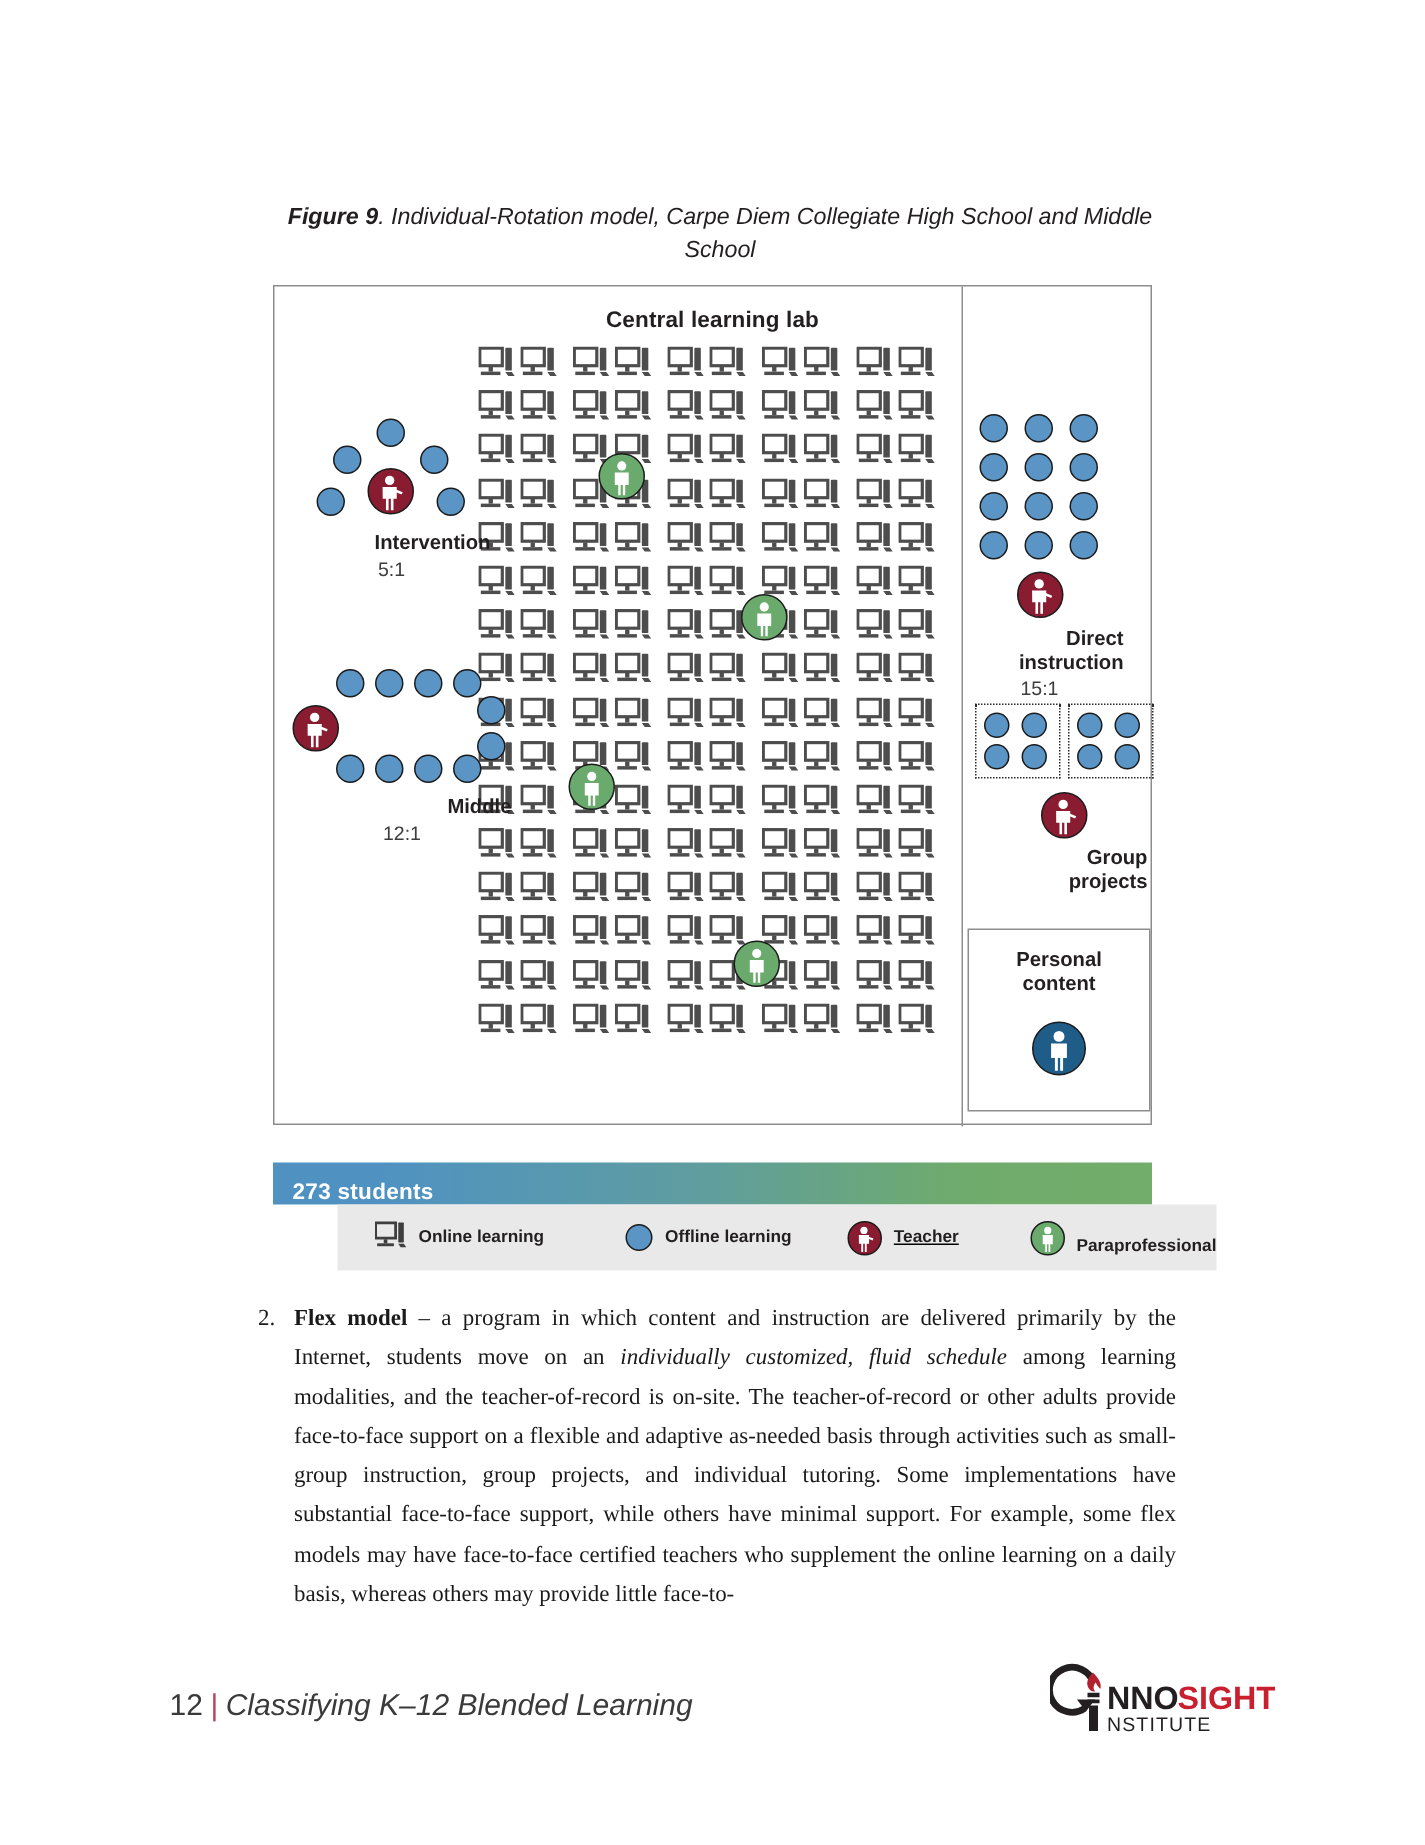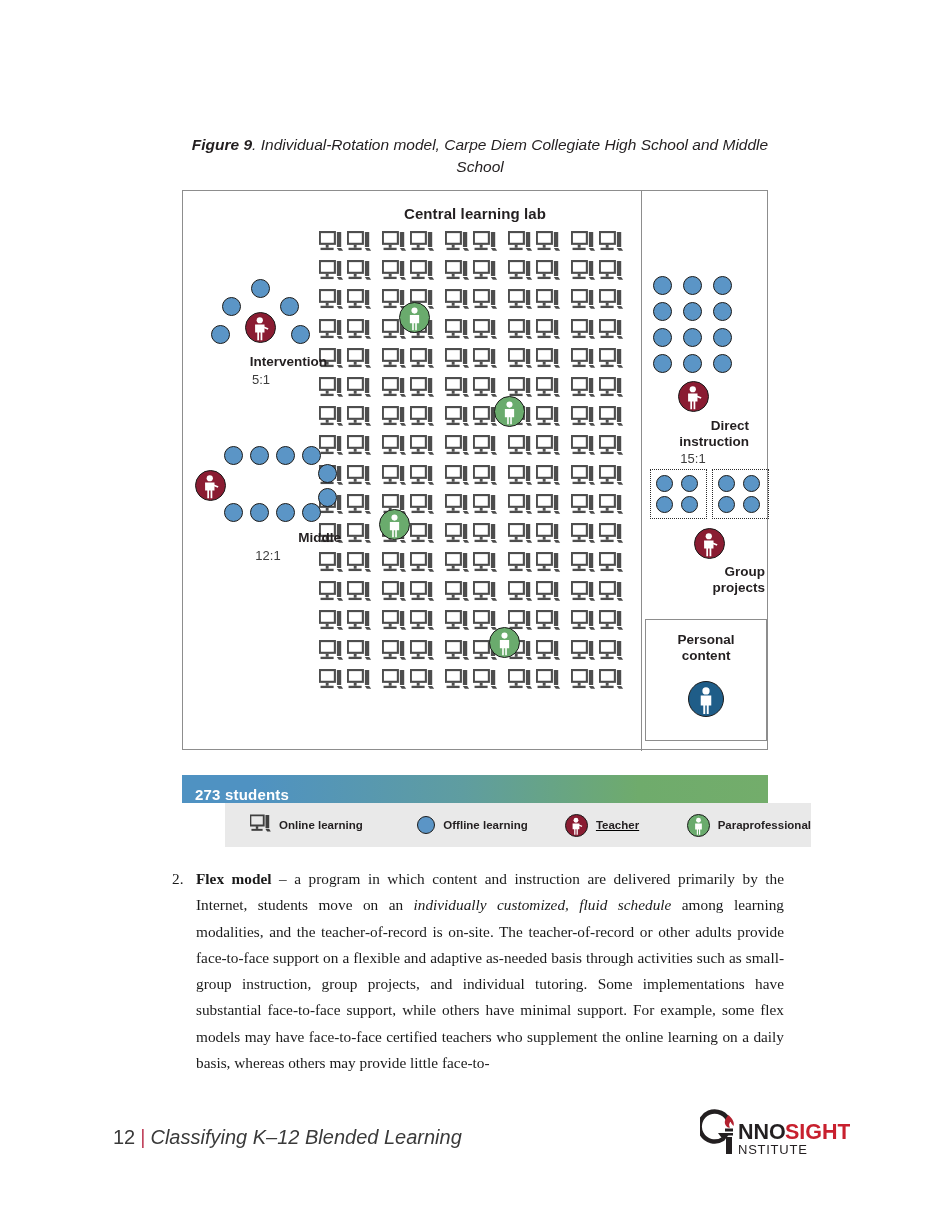--- a/index.html
+++ b/index.html
@@ -2026,21 +2026,21 @@
                   <circle cx="19" cy="10" r="4.6"></circle>
                   <path d="M12.5 16h13v11h-3v10.5h-2.4V27h-2.1v10.5h-2.4V27h-3z"></path>
                   <path d="M25 18l6 2.4-1 2.3-5.2-2.1z"></path>
                 </g>
               </svg>
           </span>
         </span>
         <span class="txt">Teacher</span>
       </div>
 
-      <div class="lg-item" style="margin-left:6px;">
+      <div class="lg-item" style="margin-left:6px;align-items:flex-end;">
         <span class="lg-ico">
           <span class="person para" style="width:23px;height:23px;border-width:1.4px;">
             <svg viewBox="0 0 40 40">
                 <g fill="#ffffff">
                   <circle cx="20" cy="10" r="4.6"></circle>
                   <path d="M13.6 16h12.8v11.5h-3.2v10h-2.2v-10h-2v10h-2.2v-10h-3.2z"></path>
                 </g>
               </svg>
           </span>
         </span>

